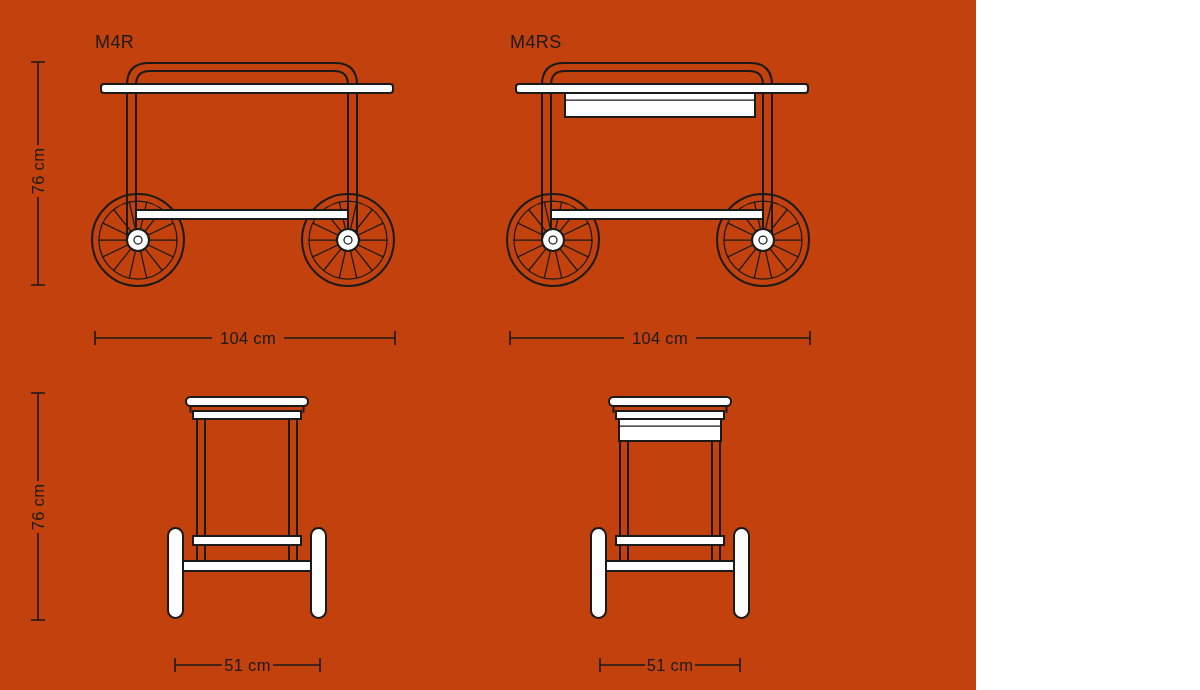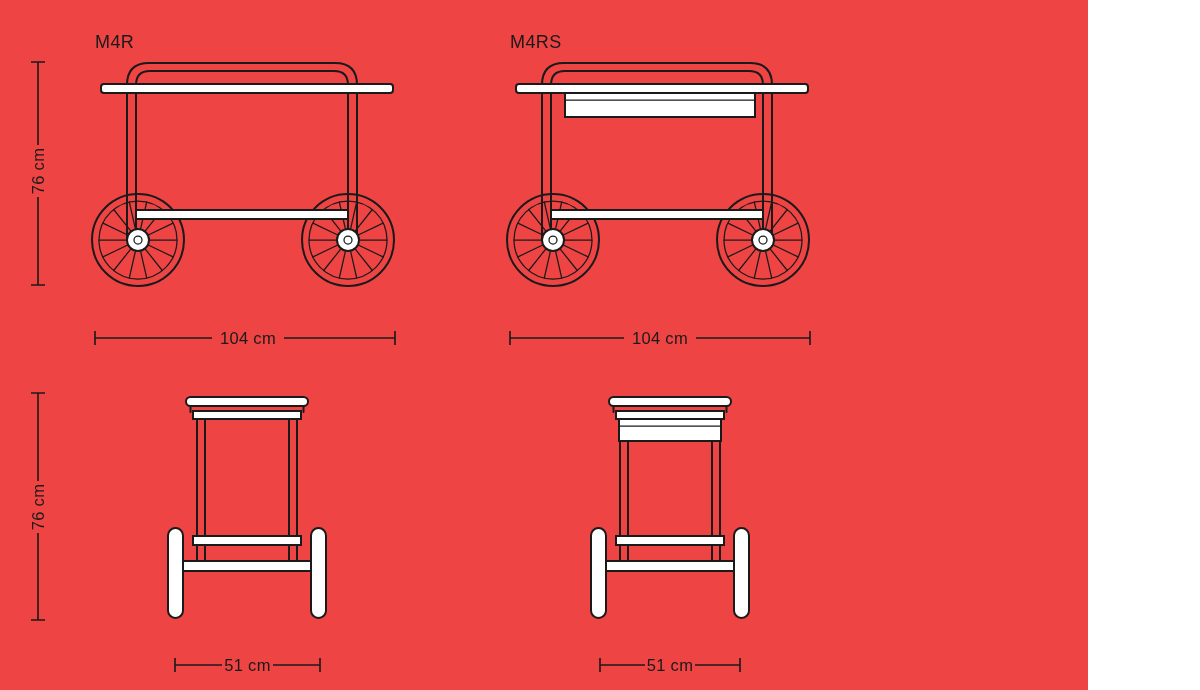--- a/index.html
+++ b/index.html
@@ -1,17 +1,17 @@
 <!DOCTYPE html>
 <html><head>
 <meta charset="utf-8">
 <style>
   html,body{margin:0;padding:0;background:#ffffff;}
   .canvas{
-    position:relative;width:1088px;height:690px;background:#ef4444;
+    position:relative;width:976px;height:690px;background:#c2410c;
     font-family:"Liberation Sans",sans-serif;overflow:hidden;
   }
   svg{display:block;}
   .ln{stroke:#1a1a1a;stroke-width:2;fill:none;stroke-linecap:round;}
   .thin{stroke-width:1.25;}
   .fillw{fill:#ffffff;}
   .dim{stroke:#1a1a1a;stroke-width:1.6;fill:none;stroke-linecap:butt;}
   text{fill:#1a1a1a;font-family:"Liberation Sans",sans-serif;}
   .dim-text{font-size:16.5px;font-weight:400;letter-spacing:.3px;}
   .model-label{font-size:18px;font-weight:500;letter-spacing:.4px;}

